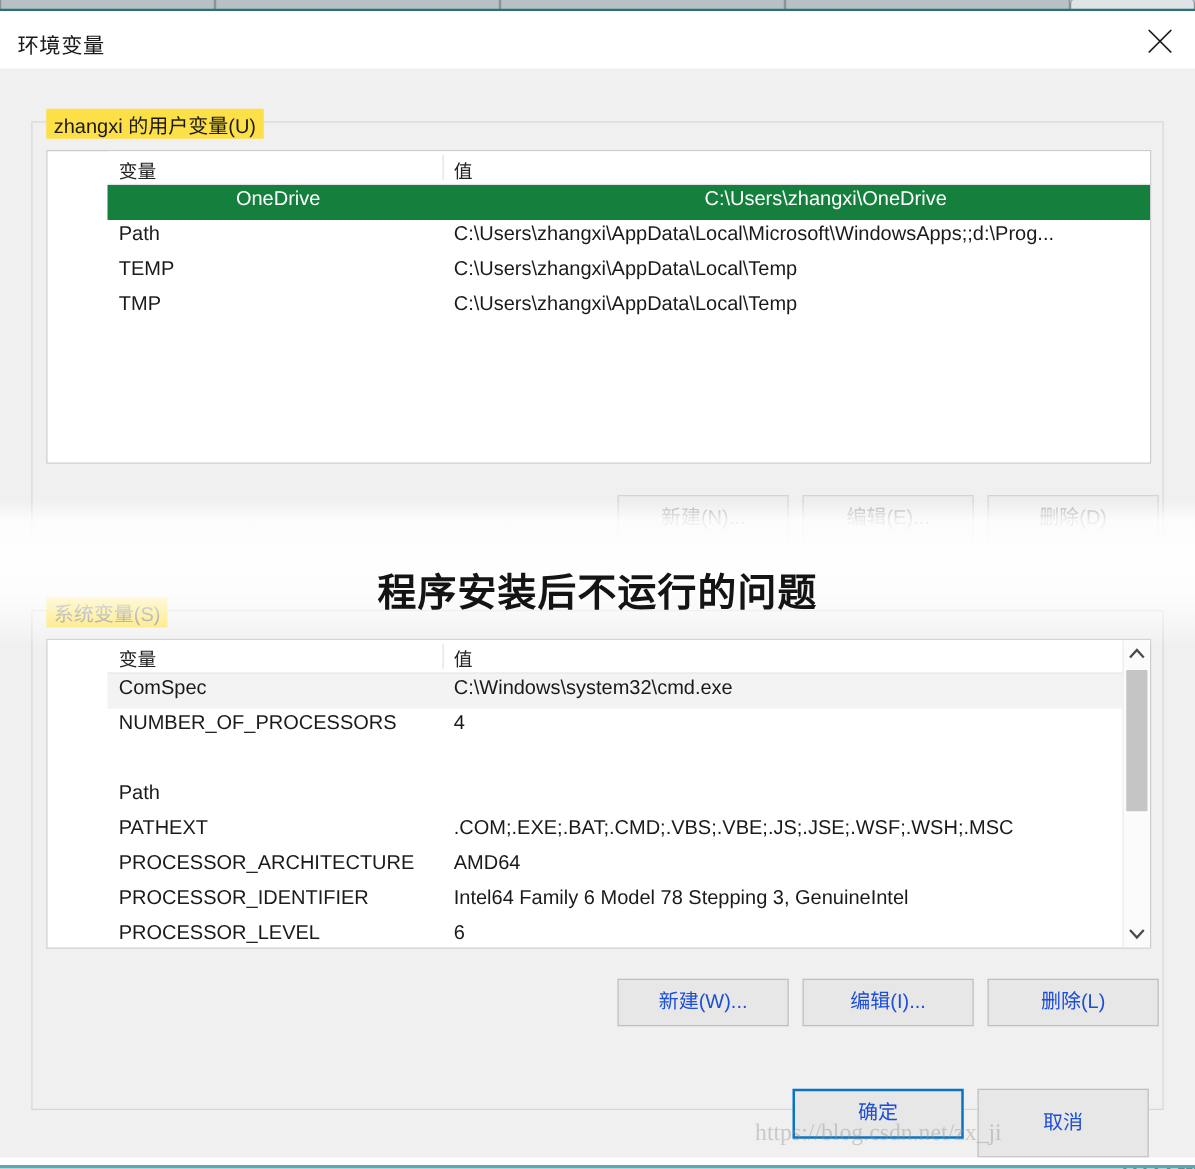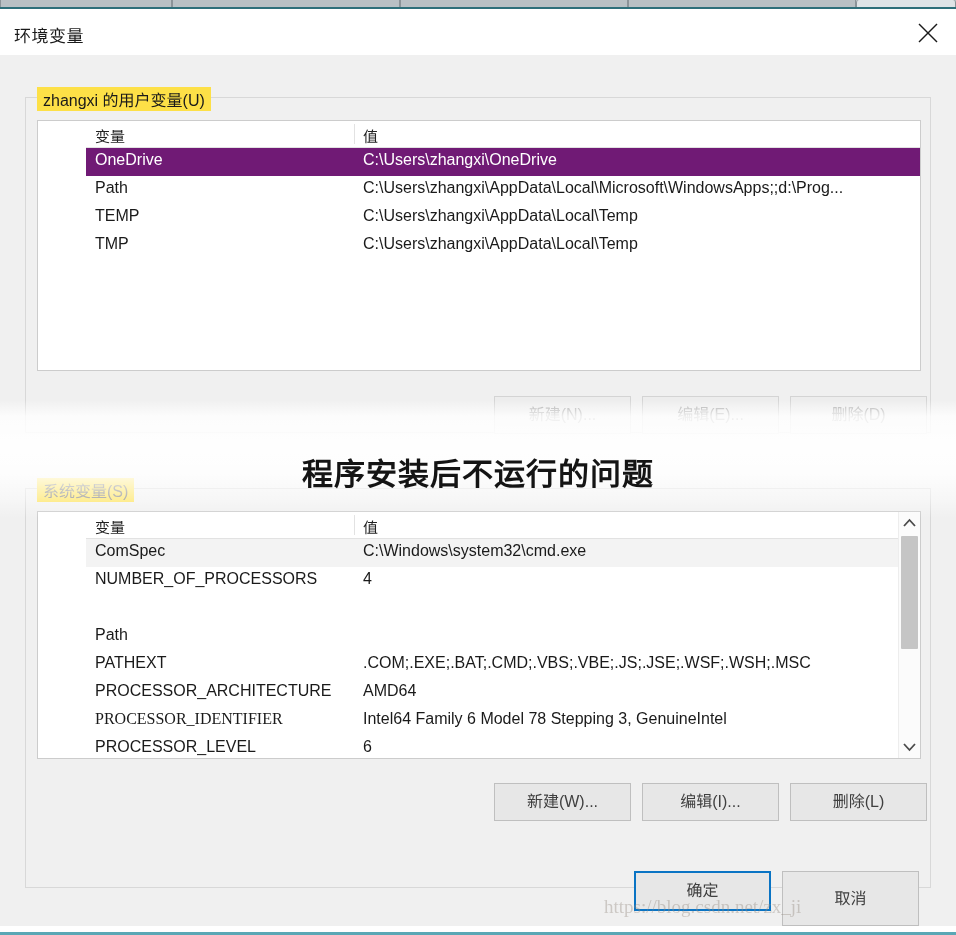--- a/index.html
+++ b/index.html
@@ -127,21 +127,21 @@
     width: 1px; height: 20px;
     background: #e2e2e2;
   }
   .lv-rows { position: relative; }
   .lv-row {
     position: relative;
     height: 28px;
     white-space: nowrap;
     overflow: hidden;
   }
-  .lv-row.selected { background: #701a75; }
+  .lv-row.selected { background: #15803d; text-align: center; }
   .lv-row.alt { background: #f3f3f3; }
   .lv-row .name,
   .lv-row .value {
     position: absolute;
     top: 3px;
     font-size: 16px;
     color: #1a1a1a;
     white-space: nowrap;
     overflow: hidden;
   }
@@ -175,21 +175,21 @@
   }
 
   
   .btn {
     position: absolute;
     background: #e7e7e7;
     border: 1px solid #bfbfbf;
     box-sizing: border-box;
     font-family: "Liberation Sans", "DejaVu Sans", sans-serif;
     font-size: 16px;
-    color: #404040;
+    color: #1d4ed8;
     text-align: center;
     line-height: 36px;
     white-space: nowrap;
     cursor: default;
     padding: 0;
   }
   .btn.disabled {
     color: #a6a6a6;
     border-color: #d4d4d4;
     background: #ededed;
@@ -380,21 +380,21 @@
           <div class="name" style="left:9px;   width:255px;">PATHEXT</div>
           <div class="value" style="left:277px; width:570px;">.COM;.EXE;.BAT;.CMD;.VBS;.VBE;.JS;.JSE;.WSF;.WSH;.MSC</div>
         </div>
 
         <div class="lv-row">
           <div class="name" style="left:9px;   width:255px;">PROCESSOR_ARCHITECTURE</div>
           <div class="value" style="left:277px; width:570px;">AMD64</div>
         </div>
 
         <div class="lv-row">
-          <div class="name" style="left:9px;   width:255px;font-family:Liberation Serif, serif;">PROCESSOR_IDENTIFIER</div>
+          <div class="name" style="left:9px;   width:255px;">PROCESSOR_IDENTIFIER</div>
           <div class="value" style="left:277px; width:570px;">Intel64 Family 6 Model 78 Stepping 3, GenuineIntel</div>
         </div>
 
         <div class="lv-row">
           <div class="name" style="left:9px;   width:255px;">PROCESSOR_LEVEL</div>
           <div class="value" style="left:277px; width:570px;">6</div>
         </div>
 
       </div>
 

